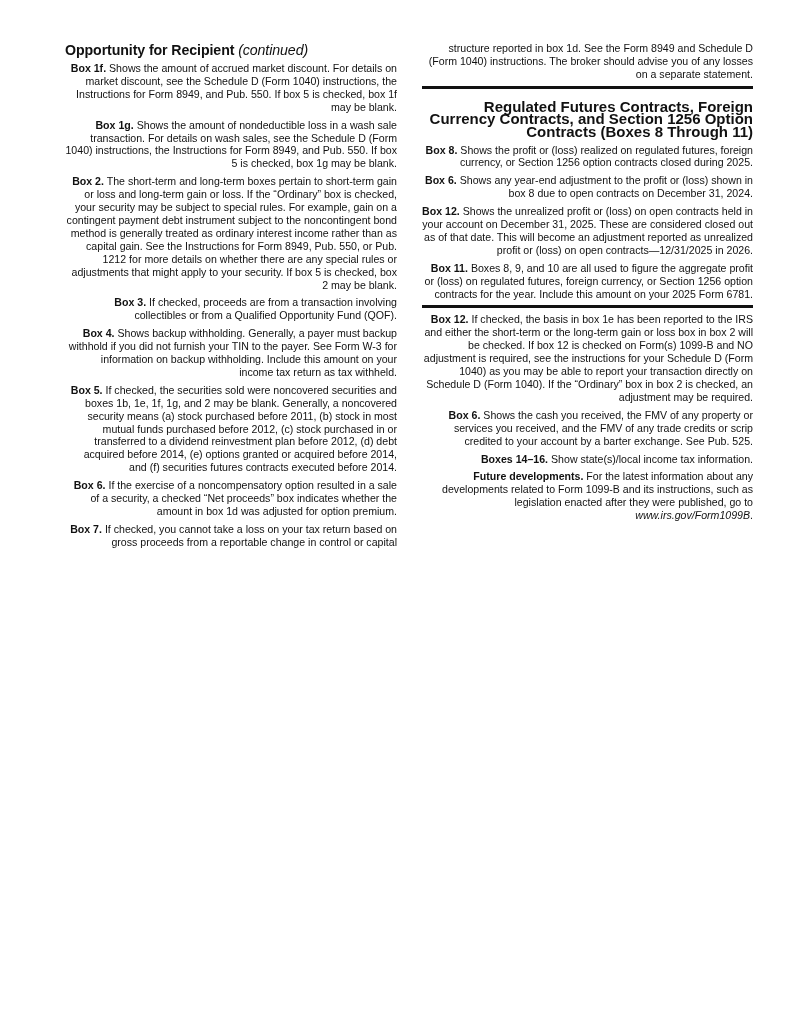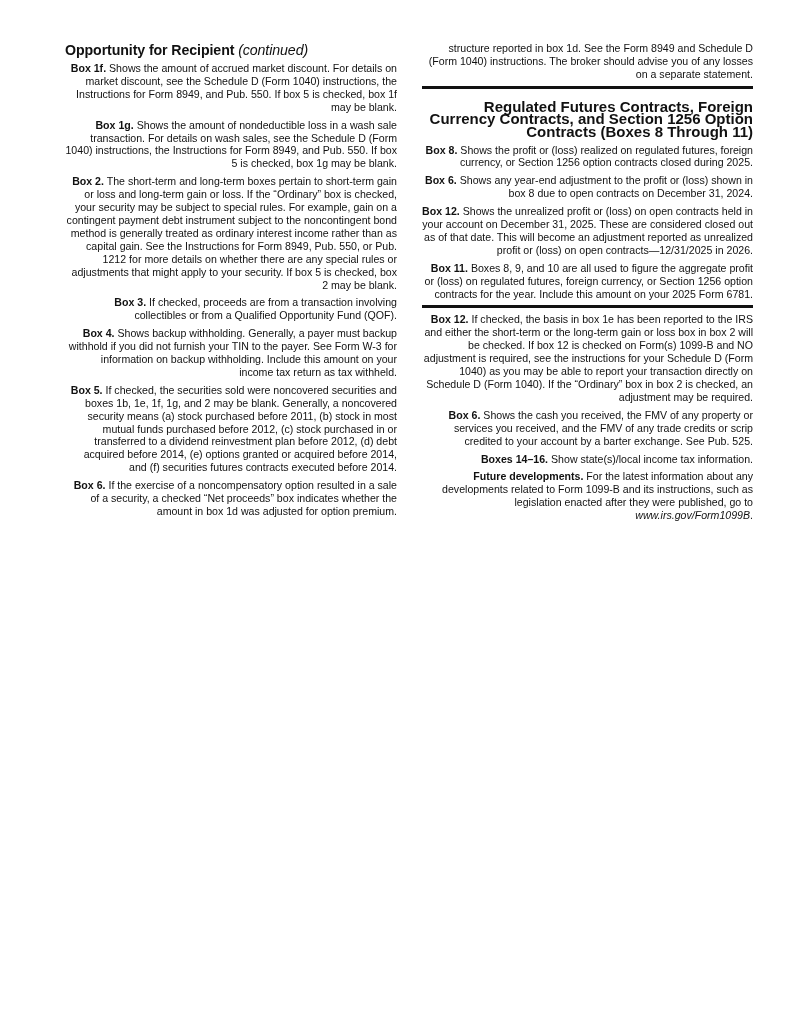--- a/index.html
+++ b/index.html
@@ -22,20 +22,21 @@
 <div class="col left">
   <h1 class="title"><span>Opportunity for Recipient</span> <i>(continued)</i></h1>
 
   <p><b>Box 1f.</b> <span>Shows the amount of accrued market discount. For details on market discount, see the Schedule D (Form 1040) instructions, the Instructions for Form 8949, and Pub. 550. If box 5 is checked, box 1f may be blank.</span></p>
   <p><b>Box 1g.</b> <span>Shows the amount of nondeductible loss in a wash sale transaction. For details on wash sales, see the Schedule D (Form 1040) instructions, the Instructions for Form 8949, and Pub. 550. If box 5 is checked, box 1g may be blank.</span></p>
   <p><b>Box 2.</b> <span>The short-term and long-term boxes pertain to short-term gain or loss and long-term gain or loss. If the “Ordinary” box is checked, your security may be subject to special rules. For example, gain on a contingent payment debt instrument subject to the noncontingent bond method is generally treated as ordinary interest income rather than as capital gain. See the Instructions for Form 8949, Pub. 550, or Pub. 1212 for more details on whether there are any special rules or adjustments that might apply to your security. If box 5 is checked, box 2 may be blank.</span></p>
   <p><b>Box 3.</b> <span>If checked, proceeds are from a transaction involving collectibles or from a Qualified Opportunity Fund (QOF).</span></p>
   <p><b>Box 4.</b> <span>Shows backup withholding. Generally, a payer must backup withhold if you did not furnish your TIN to the payer. See Form W-3 for information on backup withholding. Include this amount on your income tax return as tax withheld.</span></p>
   <p><b>Box 5.</b> <span>If checked, the securities sold were noncovered securities and boxes 1b, 1e, 1f, 1g, and 2 may be blank. Generally, a noncovered security means (a) stock purchased before 2011, (b) stock in most mutual funds purchased before 2012, (c) stock purchased in or transferred to a dividend reinvestment plan before 2012, (d) debt acquired before 2014, (e) options granted or acquired before 2014, and (f) securities futures contracts executed before 2014.</span></p>
   <p><b>Box 6.</b> <span>If the exercise of a noncompensatory option resulted in a sale of a security, a checked “Net proceeds” box indicates whether the amount in box 1d was adjusted for option premium.</span></p>
+  <p><b>Box 7.</b> <span>If checked, you cannot take a loss on your tax return based on gross proceeds from a reportable change in control or capital</span></p>
 </div>
 
 <div class="col right">
   <p>structure reported in box 1d. See the Form 8949 and Schedule D (Form 1040) instructions. The broker should advise you of any losses on a separate statement.</p>
   <div class="rule"></div>
   <h2 class="section">Regulated Futures Contracts, Foreign Currency Contracts, and Section 1256 Option Contracts (Boxes 8 Through 11)</h2>
 
   <p><b>Box 8.</b> <span>Shows the profit or (loss) realized on regulated futures, foreign currency, or Section 1256 option contracts closed during 2025.</span></p>
   <p><b>Box 6.</b> <span>Shows any year-end adjustment to the profit or (loss) shown in box 8 due to open contracts on December 31, 2024.</span></p>
   <p><b>Box 12.</b> <span>Shows the unrealized profit or (loss) on open contracts held in your account on December 31, 2025. These are considered closed out as of that date. This will become an adjustment reported as unrealized profit or (loss) on open contracts—12/31/2025 in 2026.</span></p>

